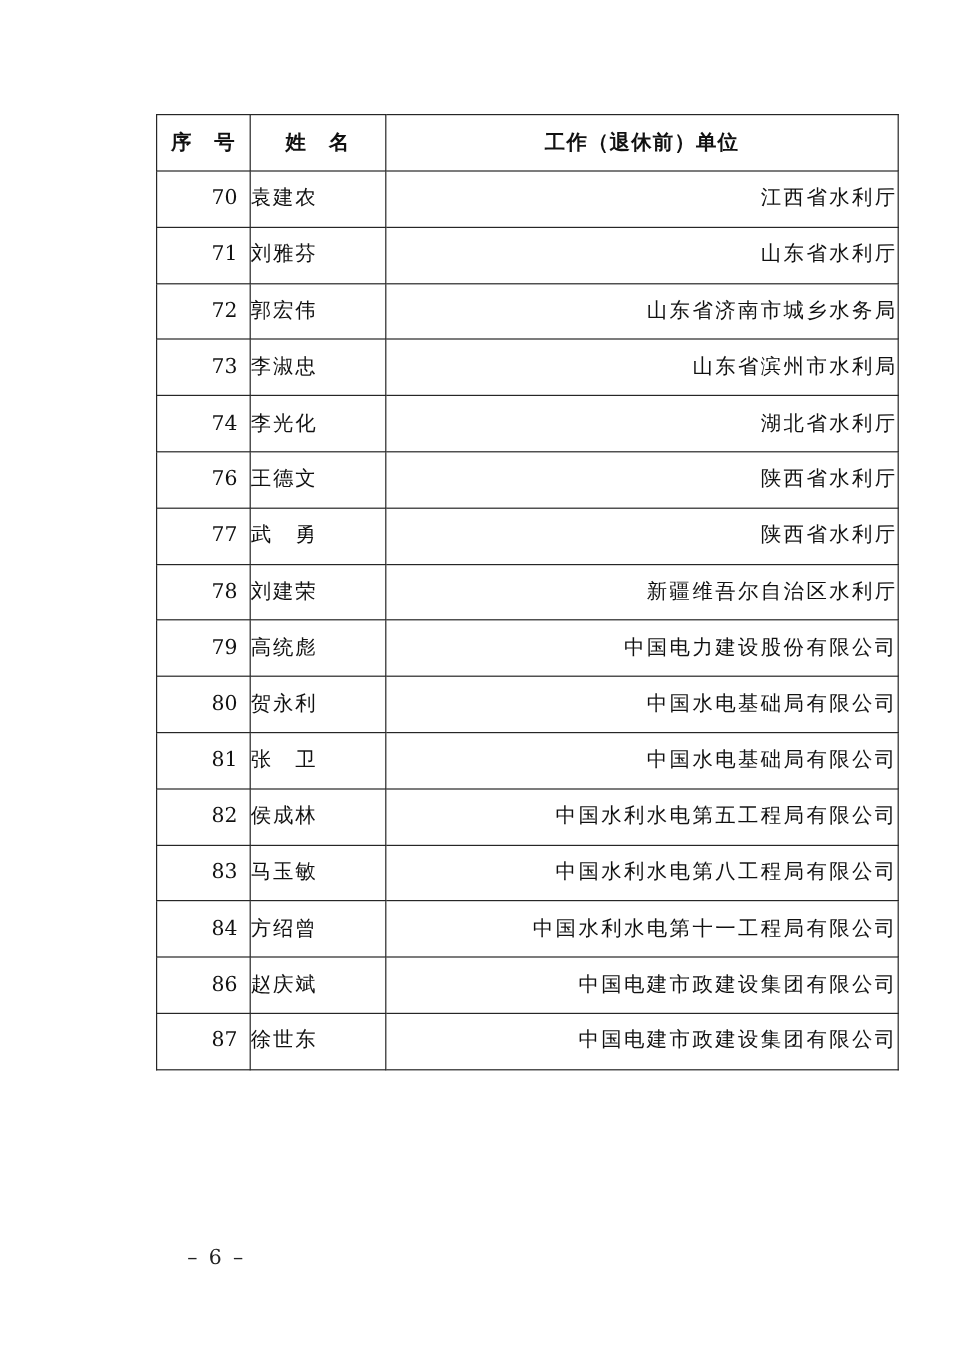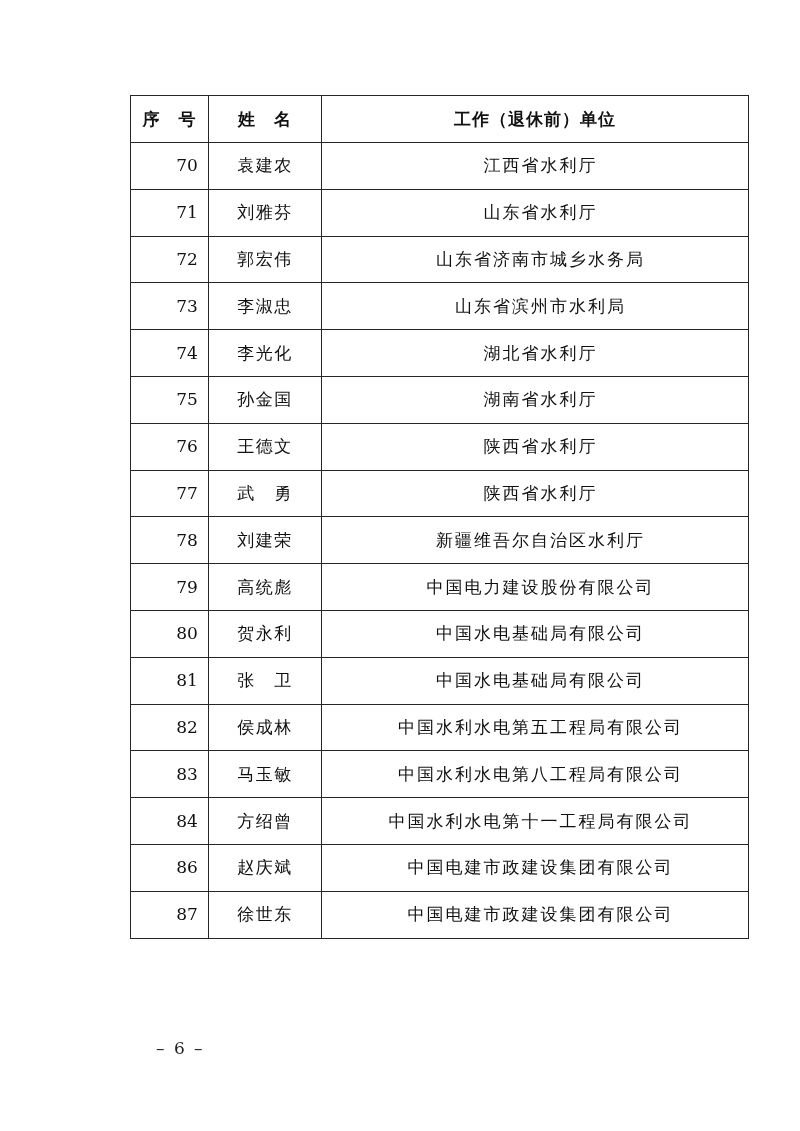--- a/index.html
+++ b/index.html
@@ -46,25 +46,24 @@
   }
   .doc-table td {
     height: 45.8px;
   }
   td.cell-no {
     text-align: center;
     font-family: "DejaVu Serif", "Liberation Serif", serif;
     padding-left: 35px;
   }
   td.cell-name {
-    text-align: center;
     letter-spacing: 1.5px;
   }
   td.cell-unit {
-    text-align: center;
+    text-align: right;
     padding-left: 11px;
     letter-spacing: 2px;
   }
   .page-number {
     position: absolute;
     left: 118px;
     top: 1038px;
     font-size: 17px;
     letter-spacing: 2px;
     color: #222222;
@@ -106,25 +105,20 @@
         </tr>
         <tr>
           <td class="cell-no">73</td>
           <td class="cell-name">李淑忠</td>
           <td class="cell-unit">山东省滨州市水利局</td>
         </tr>
         <tr>
           <td class="cell-no">74</td>
           <td class="cell-name">李光化</td>
           <td class="cell-unit">湖北省水利厅</td>
-        </tr>
-        <tr>
-          <td class="cell-no">75</td>
-          <td class="cell-name">孙金国</td>
-          <td class="cell-unit">湖南省水利厅</td>
         </tr>
         <tr>
           <td class="cell-no">76</td>
           <td class="cell-name">王德文</td>
           <td class="cell-unit">陕西省水利厅</td>
         </tr>
         <tr>
           <td class="cell-no">77</td>
           <td class="cell-name">武　勇</td>
           <td class="cell-unit">陕西省水利厅</td>

